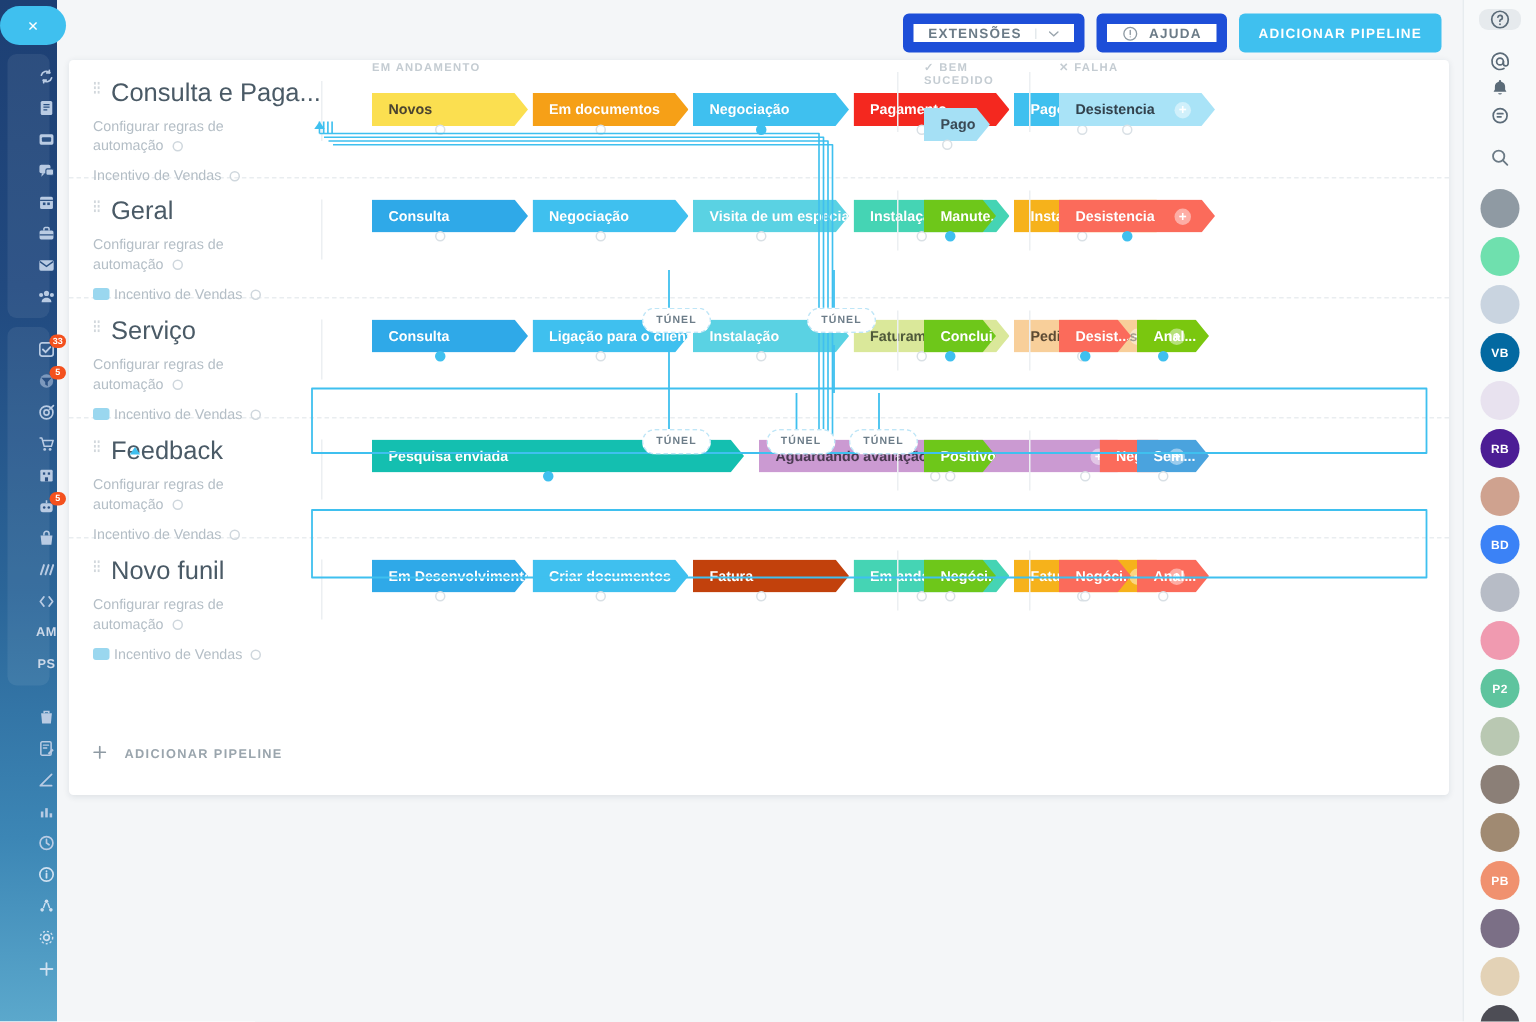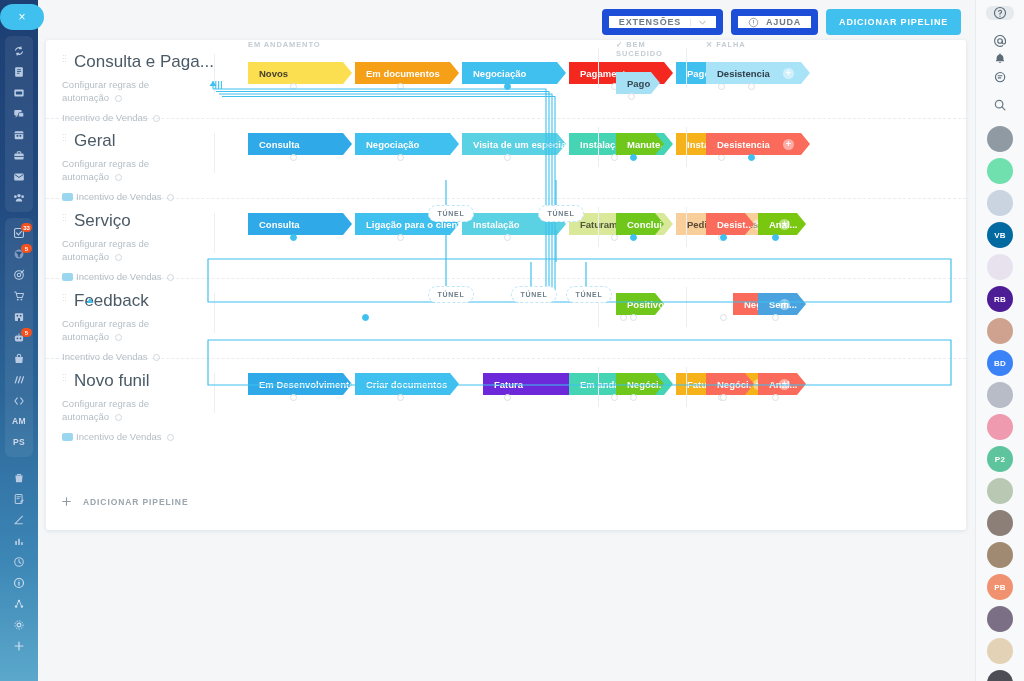--- a/index.html
+++ b/index.html
@@ -17,21 +17,21 @@
   .leftnav{
     position:absolute; left:0; top:0; width:38px; height:681px;
     background:linear-gradient(180deg,#1d3f73 0%,#21497f 28%,#2b6598 58%,#3c86b5 82%,#5ba8cc 100%);
     display:flex; flex-direction:column; align-items:center;
   }
   .ln-close{
     width:44px;height:26px;margin-left:6px;margin-top:4px;background:#3fc0ef;
     border-radius:13px;display:flex;align-items:center;justify-content:center;
     color:#fff;font-size:12px;flex:0 0 auto;
   }
-  .ln-group{ width:28px; margin-top:6px; border-radius:6px; background:rgba(255,255,255,0.07); padding:4px 0;}
+  .ln-group{ width:28px; margin-top:6px; border-radius:6px; background:rgba(255,255,255,0.07); padding:4px 12px;}
   .ln-group.plain{background:transparent;}
   .ln-item{
     position:relative;width:28px;height:21px;display:flex;align-items:center;justify-content:center;
     color:#b9cbe3;font-size:11px;line-height:1;
   }
   .ln-item svg{width:12px;height:12px;display:block;}
   .ln-item .txt{font-size:8.5px;letter-spacing:.3px;color:#cdd9e9;font-weight:600;}
   .badge{
     position:absolute; top:1px; right:1px; min-width:11px;height:9px;
     background:#f4511e;border-radius:5px;color:#fff;font-size:6px;
@@ -560,21 +560,28 @@
           </div>
         </div>
         <div class="prow" style="position: absolute; left: 0px; right: 0px; top: 239px; height: 80px;">
           <div class="pl">
             <div class="pl-title"><span class="grip"></span>Feedback</div>
             <div class="pl-sub">Configurar regras de automação <span class="dot"></span></div>
             <div class="pl-sub">Incentivo de Vendas <span class="dot"></span></div>
           </div>
           <div class="vsep"></div>
           <div class="lane">
+            <div class="stage" style="left: 6px; top: 14px; width: 248px; background: rgb(20, 191, 176); color: rgb(255, 255, 255);">
+              <span class="lbl">Pesquisa enviada</span>
+            </div>
             <div class="knob on" style="left: 120px; top: 35px;"></div>
+            <div class="stage" style="left: 264px; top: 14px; width: 248px; background: rgb(203, 154, 210); color: rgb(74, 58, 82);">
+              <span class="lbl">Aguardando avaliação</span>
+              <span class="plus">+</span>
+            </div>
             <div class="knob" style="left: 378px; top: 35px;"></div>
             <div class="sepline" style="left: 356px; top: 8px; height: 40px;"></div>
             <div class="sepline" style="left: 444px; top: 8px; height: 40px;"></div>
             <div class="stage" style="left: 374px; top: 14px; width: 48px; background: rgb(110, 199, 26); color: rgb(255, 255, 255);">
               <span class="lbl">Positivo...</span>
             </div>
             <div class="knob" style="left: 388px; top: 35px;"></div>
             <div class="stage" style="left: 464px; top: 14px; width: 48px; background: rgb(251, 107, 91); color: rgb(255, 255, 255); margin-left: 27px;">
               <span class="lbl">Negati...</span>
             </div>
@@ -595,21 +602,21 @@
           <div class="vsep"></div>
           <div class="lane">
             <div class="stage" style="left: 6px; top: 14px; width: 104px; background: rgb(47, 169, 232); color: rgb(255, 255, 255);">
               <span class="lbl">Em Desenvolvimento</span>
             </div>
             <div class="knob" style="left: 48px; top: 35px;"></div>
             <div class="stage" style="left: 113px; top: 14px; width: 104px; background: rgb(63, 192, 239); color: rgb(255, 255, 255);">
               <span class="lbl">Criar documentos</span>
             </div>
             <div class="knob" style="left: 155px; top: 35px;"></div>
-            <div class="stage" style="left: 220px; top: 14px; width: 104px; background: #6d28d9; color: rgb(255, 255, 255); margin-left: 21px;">
+            <div class="stage" style="left: 220px; top: 14px; width: 104px; background: #c2410c; color: rgb(255, 255, 255);">
               <span class="lbl">Fatura</span>
             </div>
             <div class="knob" style="left: 262px; top: 35px;"></div>
             <div class="stage" style="left: 327px; top: 14px; width: 104px; background: rgb(69, 212, 180); color: rgb(255, 255, 255);">
               <span class="lbl">Em andamento</span>
             </div>
             <div class="knob" style="left: 369px; top: 35px;"></div>
             <div class="stage" style="left: 434px; top: 14px; width: 104px; background: rgb(246, 178, 27); color: rgb(255, 255, 255);">
               <span class="lbl">Fatura final</span>
               <span class="plus">+</span>

